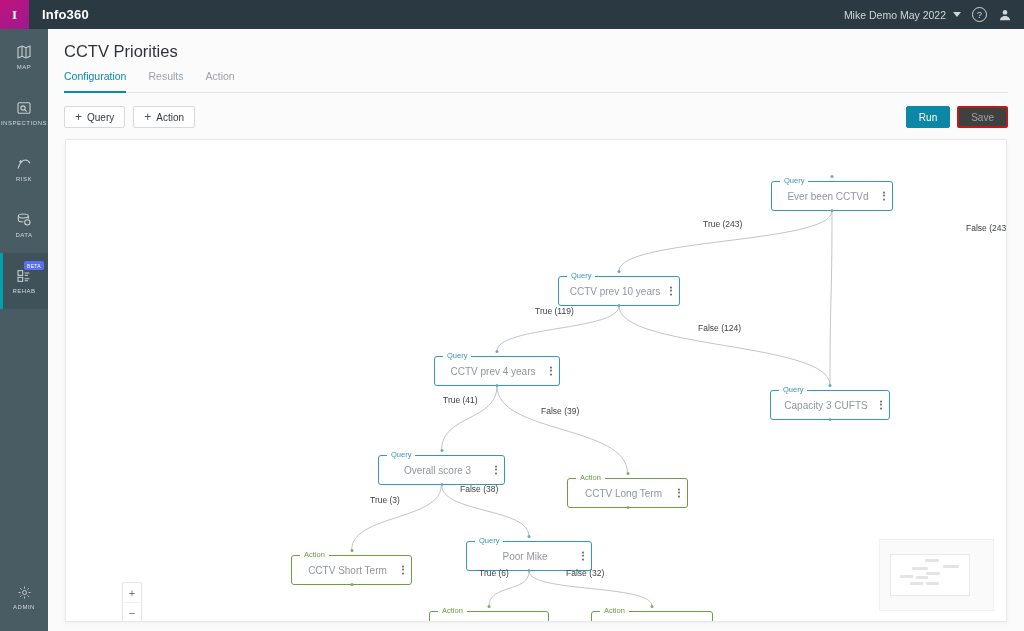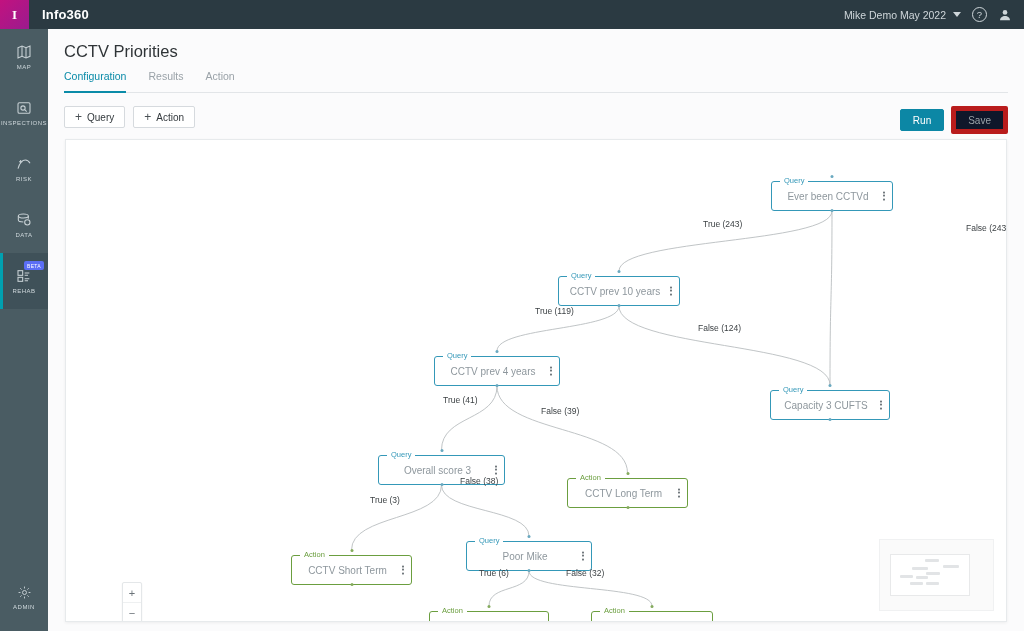--- a/index.html
+++ b/index.html
@@ -110,22 +110,22 @@
     position: absolute; right: 16px; top: 77px;
     display: flex; gap: 7px; align-items: center;
   }
   .btn-run {
     height: 22px; min-width: 42px; padding: 0 12px;
     background: #0c87a5; border: 1px solid #0c87a5; border-radius: 2px;
     color: #fff; font-size: 10px; cursor: pointer;
     display:flex;align-items:center;justify-content:center;
   }
   .btn-save {
-    height: 28px; min-width: 42px; padding: 0 12px;
-    background: #0f172a; border: 5px solid #b91c1c; border-radius: 2px;
+    height: 22px; min-width: 42px; padding: 0 12px;
+    background: #404040; border: 2px solid #b91c1c; border-radius: 2px;
     color: #9aa2a8; font-size: 10px; cursor: pointer;
     display:flex;align-items:center;justify-content:center;
   }
 
   
   #canvas-wrap {
     position: absolute; left: 17px; top: 110px;
     width: 942px; height: 483px;
     background: #ffffff; border: 1px solid #e7eaec;
     box-shadow: 0 1px 3px rgba(0,0,0,.06);
@@ -439,21 +439,21 @@
         </div>
       </div>
     <div id="label-layer">
         <div class="edge-label" style="left: 637px; top: 79px;">True (243)</div>
         <div class="edge-label" style="left: 900px; top: 83px;">False (2435)</div>
         <div class="edge-label" style="left: 469px; top: 166px;">True (119)</div>
         <div class="edge-label" style="left: 632px; top: 183px;">False (124)</div>
         <div class="edge-label" style="left: 377px; top: 255px;">True (41)</div>
         <div class="edge-label" style="left: 475px; top: 266px;">False (39)</div>
         <div class="edge-label" style="left: 304px; top: 355px;">True (3)</div>
-        <div class="edge-label" style="left: 394px; top: 336px;">False (38)</div>
+        <div class="edge-label" style="left: 394px; top: 344px;">False (38)</div>
         <div class="edge-label" style="left: 413px; top: 428px;">True (6)</div>
         <div class="edge-label" style="left: 500px; top: 428px;">False (32)</div>
       </div>
 
     <div id="zoomctl">
       <div class="zbtn">+</div>
       <div class="zbtn">−</div>
 
     </div>
 

